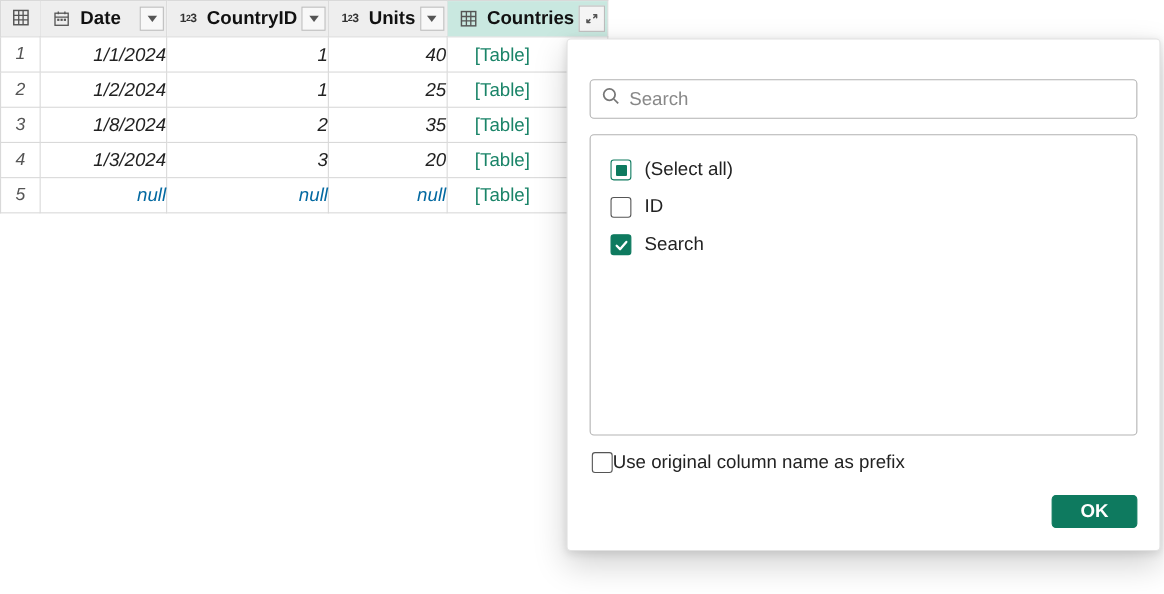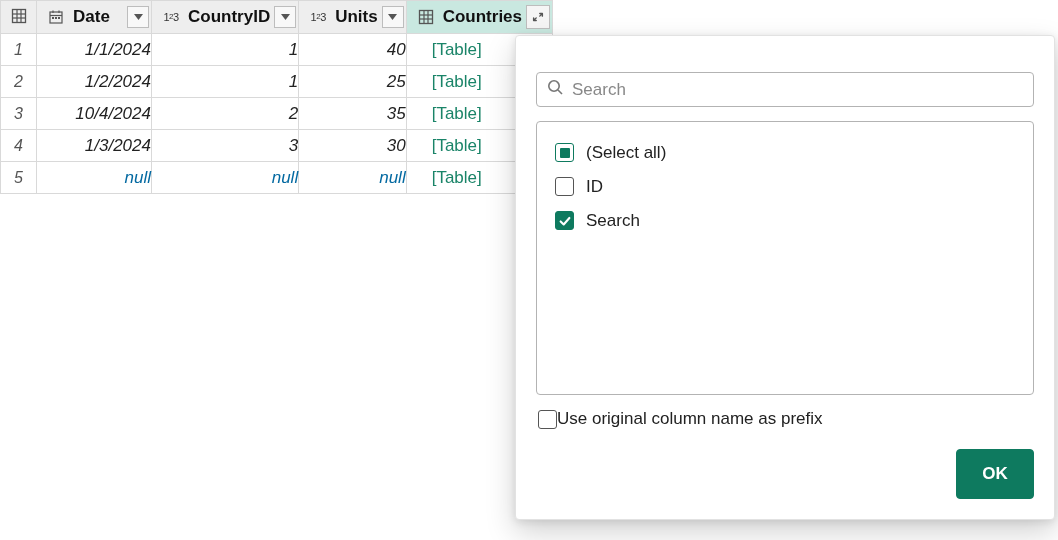--- a/index.html
+++ b/index.html
@@ -68,21 +68,21 @@
       width: 26px;
       height: 20px;
       font-size: 12px;
     }
     .type-icon svg {
        flex-shrink: 0;
     }
     .type-123 {
       font-size: 11px;
       letter-spacing: -0.5px;
-      font-weight: 400;
+      font-weight: 700;
       color: #333;
       font-family: "Segoe UI", sans-serif;
     }
     .type-123 .sup2 {
       font-size: 8px;
       vertical-align: super;
       line-height: 0;
     }
     .col-name {
       flex: 1;
@@ -178,21 +178,21 @@
     }
     .select-box {
       border: 1px solid #b3b3b3;
       border-radius: 4px;
       margin-top: 14px;
       height: 274px;
       padding: 14px 14px;
     }
     .check-row {
       display: flex;
-      align-items: flex-start;
+      align-items: flex-end;
       gap: 12px;
       padding: 7px 4px;
       font-size: 17px;
       color: #222;
     }
     .cb {
       width: 19px;
       height: 19px;
       border: 1.5px solid #555;
       border-radius: 3px;
@@ -230,21 +230,21 @@
       padding-left: 2px;
     }
     .button-row {
       display: flex;
       justify-content: flex-end;
       gap: 12px;
       margin-top: 20px;
     }
     .btn {
       min-width: 78px;
-      height: 50px;
+      height: 30px;
       border-radius: 4px;
       font-size: 17px;
       font-weight: 600;
       padding: 0 20px;
       cursor: pointer;
       border: 1px solid #b3b3b3;
       background: #fff;
       color: #222;
       font-family: inherit;
     }
@@ -346,30 +346,30 @@
     </tr>
     <tr>
       <td class="row-index">2</td>
       <td class="data-cell right c-date">1/2/2024</td>
       <td class="data-cell right c-cid">1</td>
       <td class="data-cell right c-units">25</td>
       <td class="data-cell table-link c-countries">[Table]</td>
     </tr>
     <tr>
       <td class="row-index">3</td>
-      <td class="data-cell right c-date">10/4/2024</td>
+      <td class="data-cell right c-date">1/8/2024</td>
       <td class="data-cell right c-cid">2</td>
       <td class="data-cell right c-units">35</td>
       <td class="data-cell table-link c-countries">[Table]</td>
     </tr>
     <tr>
       <td class="row-index">4</td>
       <td class="data-cell right c-date">1/3/2024</td>
       <td class="data-cell right c-cid">3</td>
-      <td class="data-cell right c-units">30</td>
+      <td class="data-cell right c-units">20</td>
       <td class="data-cell table-link c-countries">[Table]</td>
     </tr>
     <tr>
       <td class="row-index">5</td>
       <td class="data-cell null-val c-date">null</td>
       <td class="data-cell null-val c-cid">null</td>
       <td class="data-cell null-val c-units">null</td>
       <td class="data-cell table-link c-countries">[Table]</td>
     </tr>
   </tbody>

